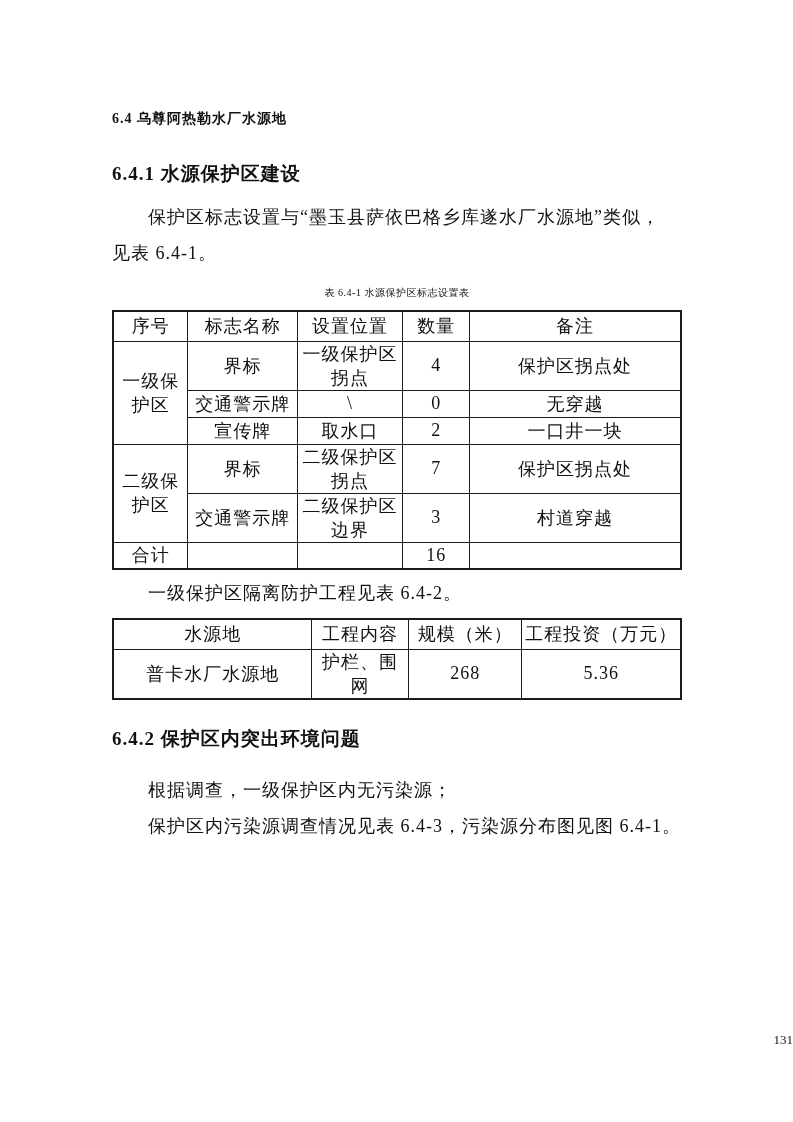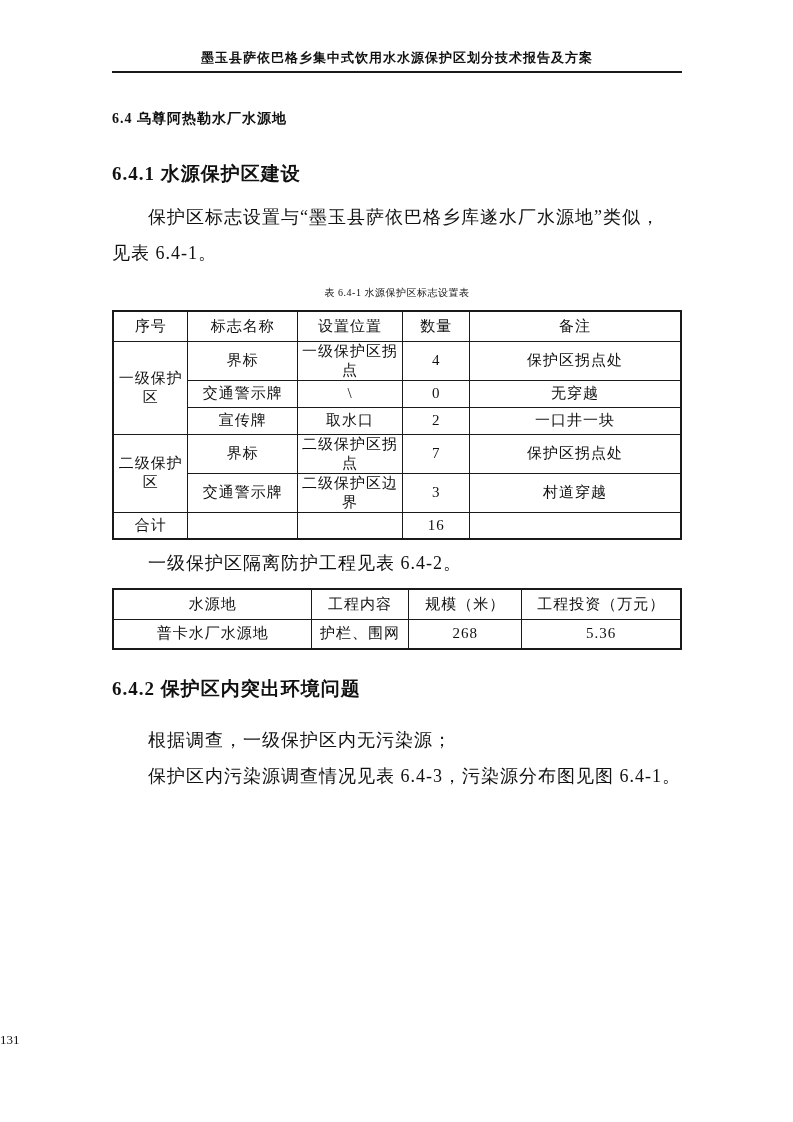--- a/index.html
+++ b/index.html
@@ -76,46 +76,43 @@
     margin-top: 7px;
     width: 100%;
     border-collapse: collapse;
     table-layout: fixed;
   }
   table, th, td { border: 1px solid #1a1a1a; }
   table { border: 2px solid #1a1a1a; }
   th, td {
     text-align: center;
     vertical-align: middle;
-    font-size: 15px;
+    font-size: 18px;
     font-weight: normal;
     letter-spacing: 1px;
     padding: 0 2px;
     overflow: hidden;
   }
   .tbl-signage th { height: 30px; }
   .tbl-signage td { height: 27px; }
   .tbl-isolation th, .tbl-isolation td { height: 30px; }
   .page-number {
     position: absolute;
     top: 1032px;
     left: 0;
     width: 100%;
-    text-align: left;
+    text-align: right;
     font-size: 13px;
   }
 </style>
 </head>
 <body>
 
 <div class="page">
 
-  <div class="page-header">
-    <span class="header-title">墨玉县萨依巴格乡集中式饮用水水源保护区划分技术报告及方案</span>
-  </div>
 
   <div class="content">
 
     <div class="h1">6.4 乌尊阿热勒水厂水源地</div>
 
     <div class="h2">6.4.1 水源保护区建设</div>
 
     <div class="para para-1">
       <div class="line indent">保护区标志设置与“墨玉县萨依巴格乡库遂水厂水源地”类似，</div>
       <div class="line">见表 6.4-1。</div>

